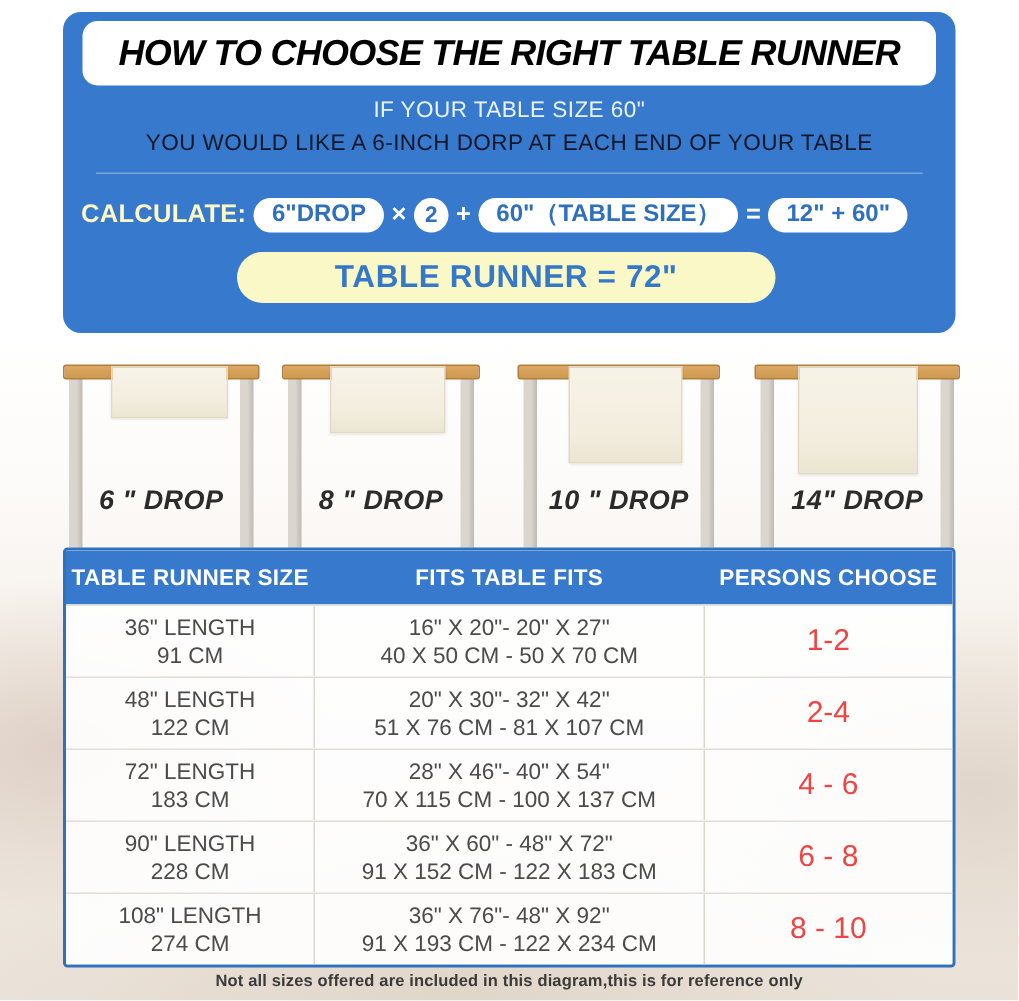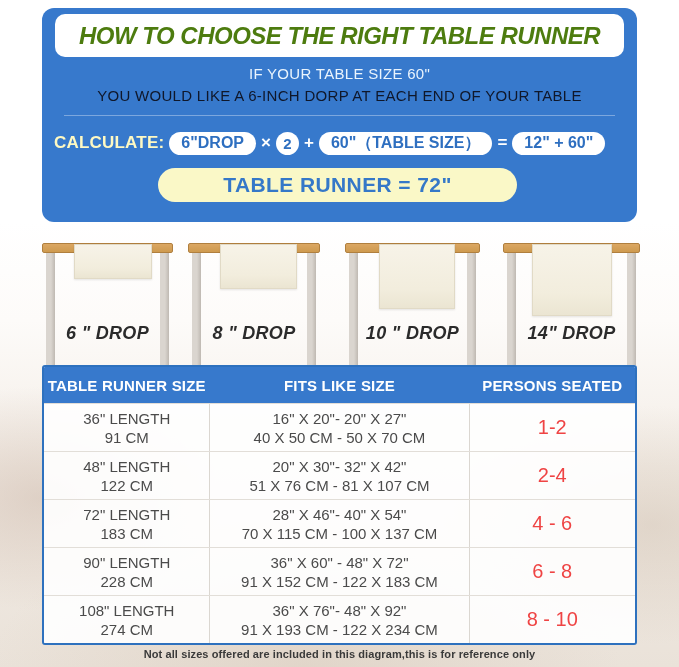--- a/index.html
+++ b/index.html
@@ -26,21 +26,21 @@
   .banner {
     position:absolute; left:42px; top:8px; width:595px; height:214px;
     background:#3779CC; border-radius:12px;
   }
   .title-box {
     position:absolute; left:13px; top:6px; width:569px; height:43px;
     background:#ffffff; border-radius:10px;
     display:flex; align-items:center; justify-content:center;
   }
   .title {
-    font-size:24px; font-weight:bold; font-style:italic; color:#4d7c0f;
+    font-size:24px; font-weight:bold; font-style:italic; color:#000000;
     letter-spacing:-0.5px; white-space:nowrap;
   }
   .intro-line1 {
     position:absolute; left:0; right:0; top:57px; text-align:center;
     color:#EAF4FD; font-size:15px; letter-spacing:0.3px;
   }
   .intro-line2 {
     position:absolute; left:0; right:0; top:79px; text-align:center;
     color:#0f172a; font-size:15px; letter-spacing:0.3px;
   }
@@ -190,22 +190,22 @@
     <div class="leg leg-left"></div>
     <div class="leg leg-right"></div>
     <div class="tabletop"></div>
     <div class="runner"></div>
     <div class="drop-label">14" DROP</div>
   </div>
 
   <div class="size-table">
     <div class="thead">
       <div class="col col-1">TABLE RUNNER SIZE</div>
-      <div class="col col-2">FITS LIKE SIZE</div>
-      <div class="col col-3">PERSONS SEATED</div>
+      <div class="col col-2">FITS TABLE FITS</div>
+      <div class="col col-3">PERSONS CHOOSE</div>
     </div>
 
     <div class="trow">
       <div class="col col-1">
         <div class="cell-line">36" LENGTH</div>
         <div class="cell-line">91 CM</div>
       </div>
       <div class="col col-2">
         <div class="cell-line">16" X 20"- 20" X 27"</div>
         <div class="cell-line">40 X 50 CM - 50 X 70 CM</div>

